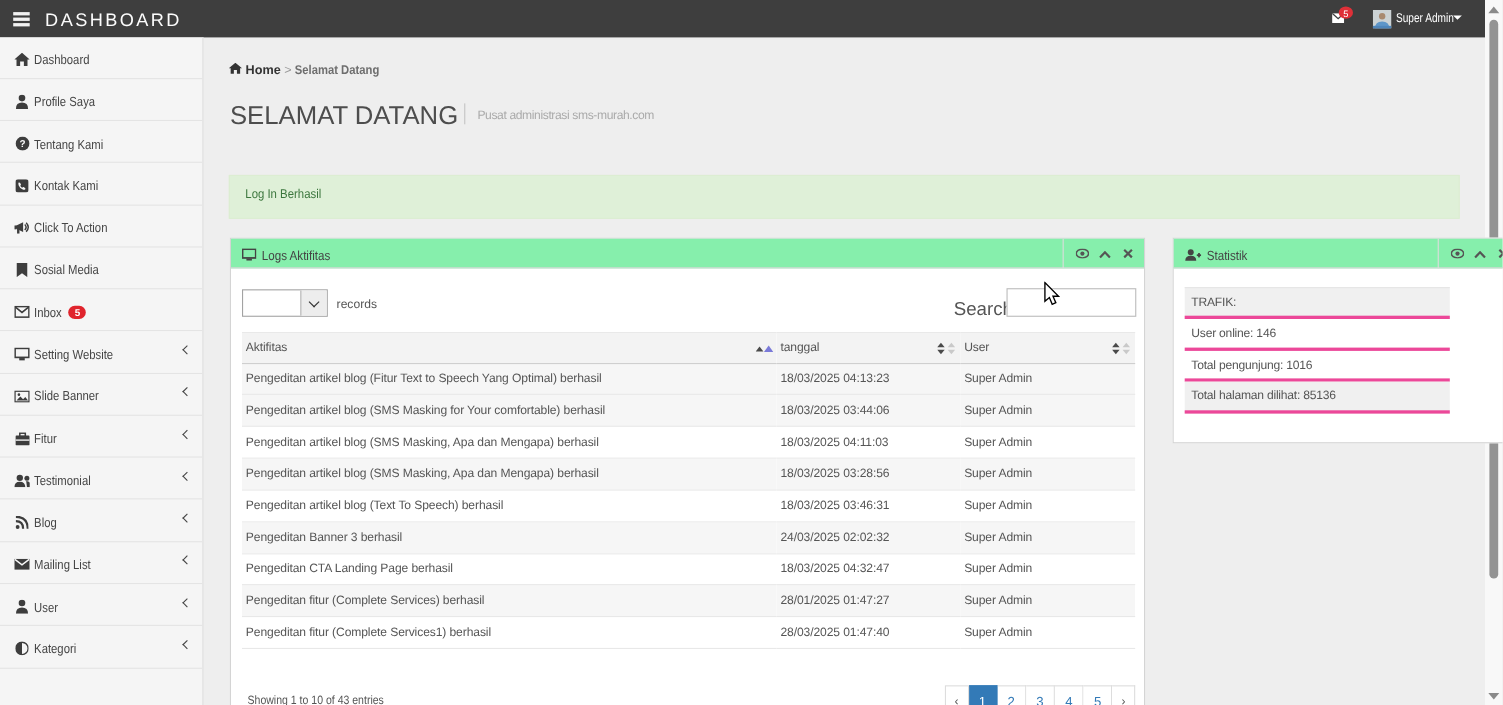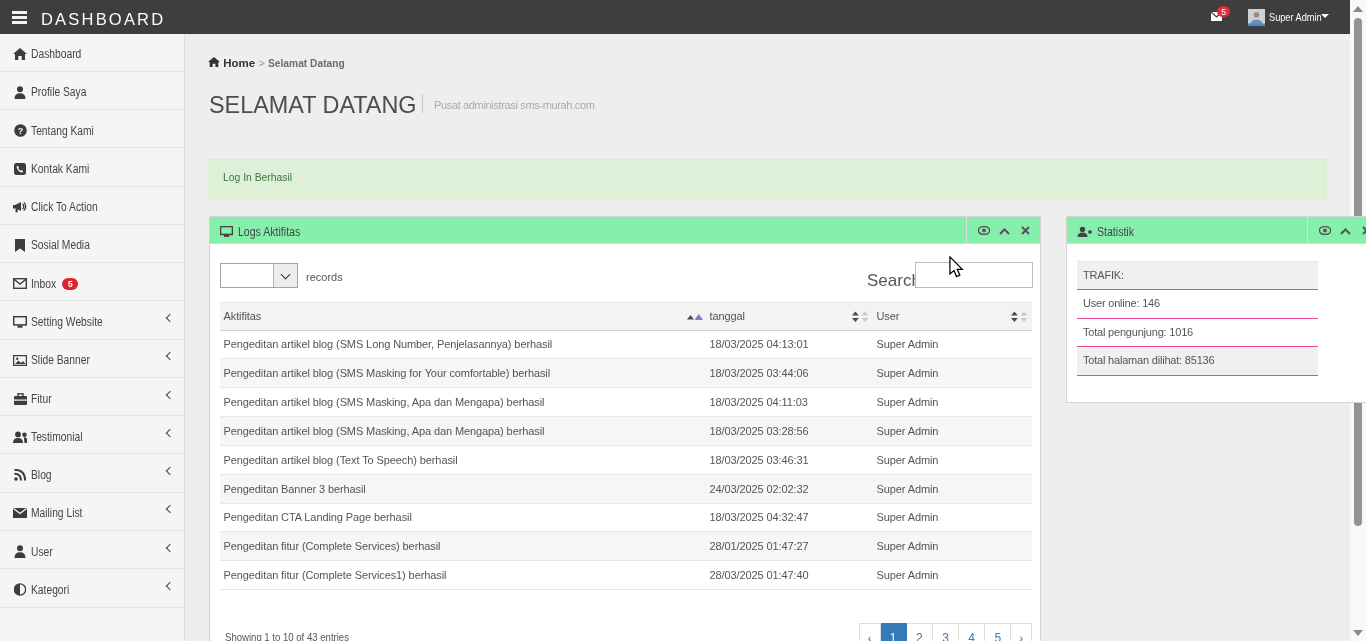--- a/index.html
+++ b/index.html
@@ -69,21 +69,21 @@
 #linfo { position:absolute; left:15px; top:414px; font-size:11px; color:#555; transform:scaleX(0.87); transform-origin:0 0; white-space:nowrap; }
 #lpage { position:absolute; left:648.5px; top:406px; display:flex; }
 #lpage .pg { width:26.2px; height:30px; border:1px solid #ddd; border-left:none; background:#fff; color:#337ab7; font-size:12px; text-align:center; line-height:29px; }
 #lpage .pg.first { width:22px; color:#555; font-size:11px; }
 #lpage .pg.last { width:21px; color:#555; font-size:11px; }
 #lpage .pg.first { border-left:1px solid #ddd; }
 #lpage .pg.act { background:#337ab7; color:#fff; border-color:#337ab7; }
 
 
 #stat-rows { position:absolute; left:10px; top:44px; width:241px; font-size:11px; letter-spacing:-0.2px; color:#555; }
-#stat-rows .r { height:28.8px; line-height:26px; padding-left:6px; border-bottom:1px solid #ec4899; }
+#stat-rows .r { height:28.8px; line-height:26px; padding-left:6px; border-bottom:3px solid #ec4899; }
 #stat-rows .r:first-child { border-top:1px solid #e5e5e5; }
 #stat-rows .r.g { background:#f0f0f0; }
 
 
 #cursor { position:absolute; left:949.3px; top:255.7px; }
 </style>
 </head>
 <body>
 
 <div id="navbar">
@@ -330,23 +330,23 @@
               </svg></span></th>
       <th>User<span class="sorts" id="s3" style="right: 4px;"><svg width="17" height="14">
                 <path d="M0 5.6 L3.4 1.6 L6.8 5.6 Z" fill="#4a4a4a"></path>
                 <path d="M0 8 L3.4 12 L6.8 8 Z" fill="#4a4a4a"></path>
                 <path d="M9.5 5.6 L12.9 1.6 L16.3 5.6 Z" fill="#c9c9c9"></path>
                 <path d="M9.5 8 L12.9 12 L16.3 8 Z" fill="#c9c9c9"></path>
               </svg></span></th>
     </tr>
       </thead>
     <tbody id="tbody">
-        <tr>
-          <td>Pengeditan artikel blog (SMS Long Number, Penjelasannya) berhasil</td>
-          <td>18/03/2025 04:13:01</td>
+        <tr class="odd">
+          <td>Pengeditan artikel blog (Fitur Text to Speech Yang Optimal) berhasil</td>
+          <td>18/03/2025 04:13:23</td>
           <td>Super Admin</td>
         </tr>
         <tr class="odd">
           <td>Pengeditan artikel blog (SMS Masking for Your comfortable) berhasil</td>
           <td>18/03/2025 03:44:06</td>
           <td>Super Admin</td>
         </tr>
         <tr>
           <td>Pengeditan artikel blog (SMS Masking, Apa dan Mengapa) berhasil</td>
           <td>18/03/2025 04:11:03</td>

